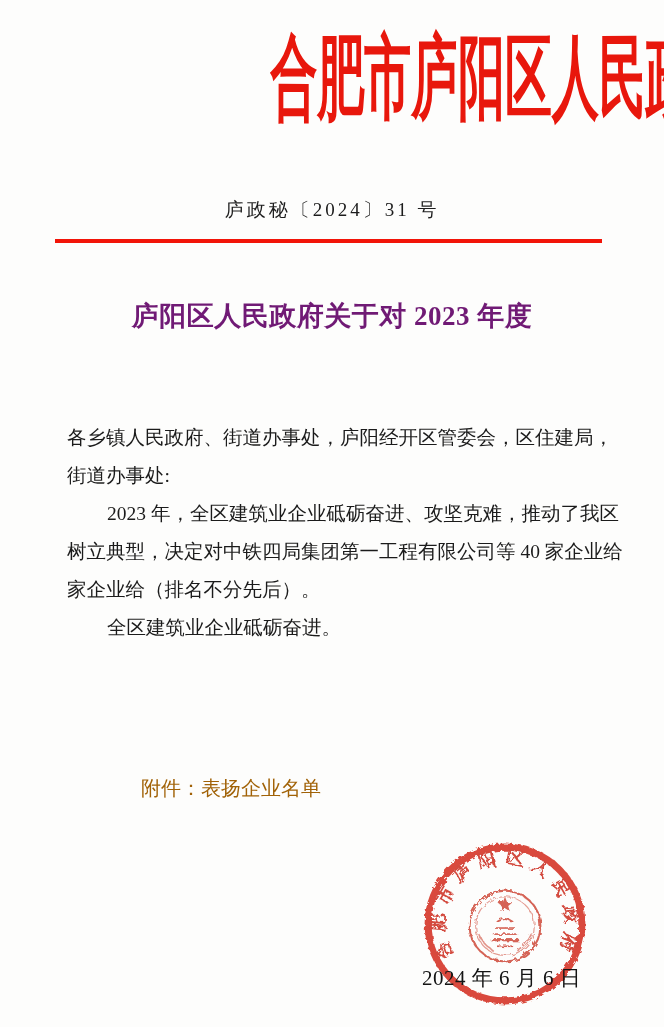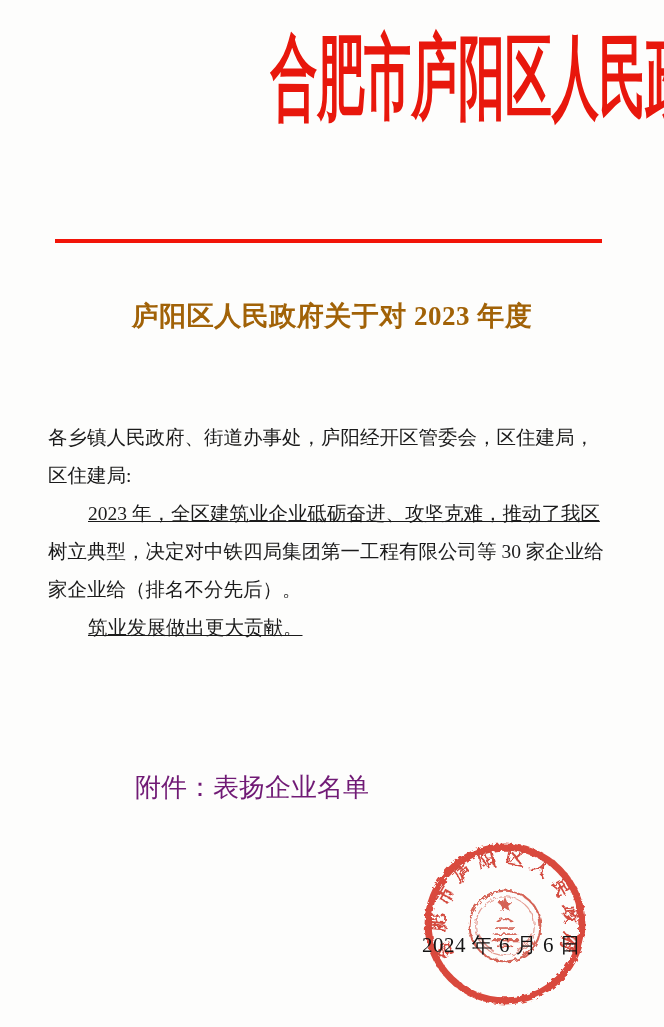--- a/index.html
+++ b/index.html
@@ -60,92 +60,93 @@
   .title {
     position: absolute;
     top: 297px;
     left: 0;
     right: 0;
     text-align: center;
     font-size: 27px;
     font-weight: bold;
     line-height: 38px;
     letter-spacing: 0.5px;
-    color: #a16207;
+    color: #701a75;
   }
   
   .body-block {
     position: absolute;
     top: 419px;
-    left: 48px;
+    left: 67px;
     width: 562px;
     font-size: 19.5px;
     line-height: 38px;
     color: #1b1b1b;
   }
   .bline { white-space: nowrap; }
-  .ind { padding-left: 40px; text-decoration: underline; }
+  .ind { padding-left: 40px; }
   
   .attachment {
     position: absolute;
     top: 769px;
-    left: 135px;
-    font-size: 26px;
+    left: 141px;
+    font-size: 20px;
     line-height: 38px;
-    color: #701a75;
+    color: #a16207;
     white-space: nowrap;
   }
   
   .seal {
     position: absolute;
     left: 416px;
     top: 835px;
     width: 178px;
     height: 178px;
     z-index: 2;
   }
   .seal text {
     font-family: "Liberation Serif", "DejaVu Serif", serif;
     font-weight: bold;
   }
   
   .date {
     position: absolute;
     left: 422px;
-    top: 931px;
+    top: 964px;
     font-size: 21px;
     letter-spacing: 0.5px;
     color: #141414;
     z-index: 3;
     white-space: nowrap;
   }
 </style>
 </head>
 <body>
 
 <div class="page">
 
   <div class="header">
     <span class="header-text">合肥市庐阳区人民政府文件</span>
   </div>
 
+  <div class="docnum">庐政秘〔2024〕31 号</div>
 
   <div class="redline"></div>
 
   <div class="title">
     <div class="title-line">庐阳区人民政府关于对 2023 年度</div>
   </div>
 
   <div class="body-block">
     <div class="bline">各乡镇人民政府、街道办事处，庐阳经开区管委会，区住建局，</div>
-    <div class="bline">区住建局:</div>
+    <div class="bline">街道办事处:</div>
     <div class="bline ind">2023 年，全区建筑业企业砥砺奋进、攻坚克难，推动了我区</div>
-    <div class="bline">树立典型，决定对中铁四局集团第一工程有限公司等 30 家企业给</div>
+    <div class="bline">树立典型，决定对中铁四局集团第一工程有限公司等 40 家企业给</div>
     <div class="bline">家企业给（排名不分先后）。</div>
-    <div class="bline ind">筑业发展做出更大贡献。</div>
+    <div class="bline ind">全区建筑业企业砥砺奋进。</div>
   </div>
 
   <div class="attachment">附件：表扬企业名单</div>
 
   <svg class="seal" viewBox="0 0 176 176" xmlns="http://www.w3.org/2000/svg">
     <defs>
       <filter id="stampRough" x="-15%" y="-15%" width="130%" height="130%">
         <feTurbulence type="fractalNoise" baseFrequency="0.22" numOctaves="2" seed="7" result="n"></feTurbulence>
         <feDisplacementMap in="SourceGraphic" in2="n" scale="5"></feDisplacementMap>
       </filter>

